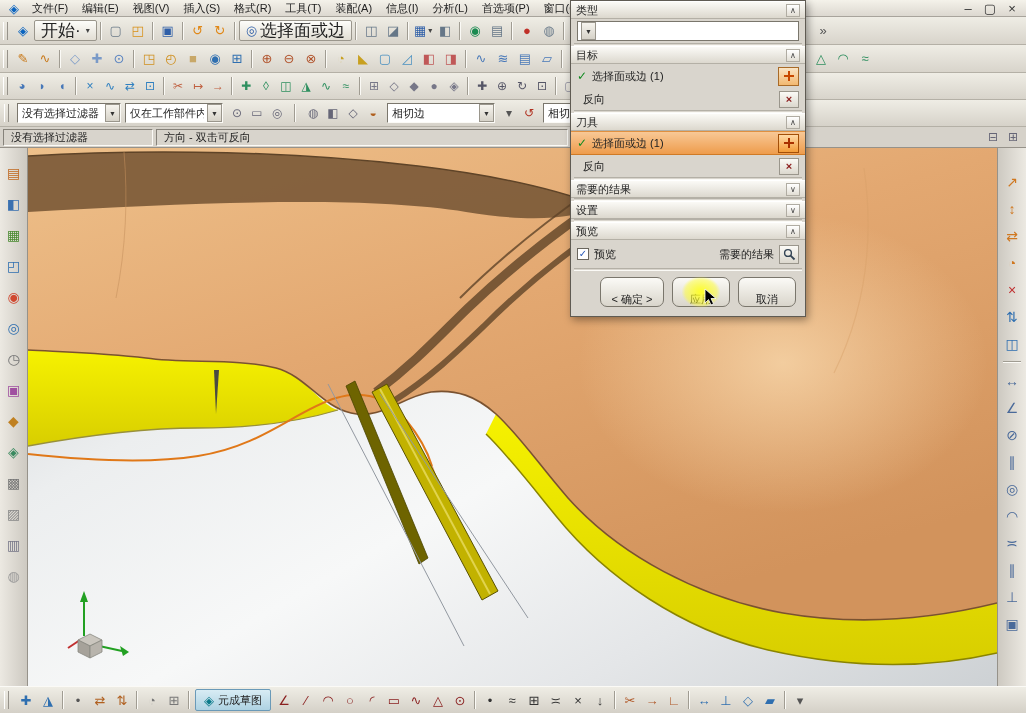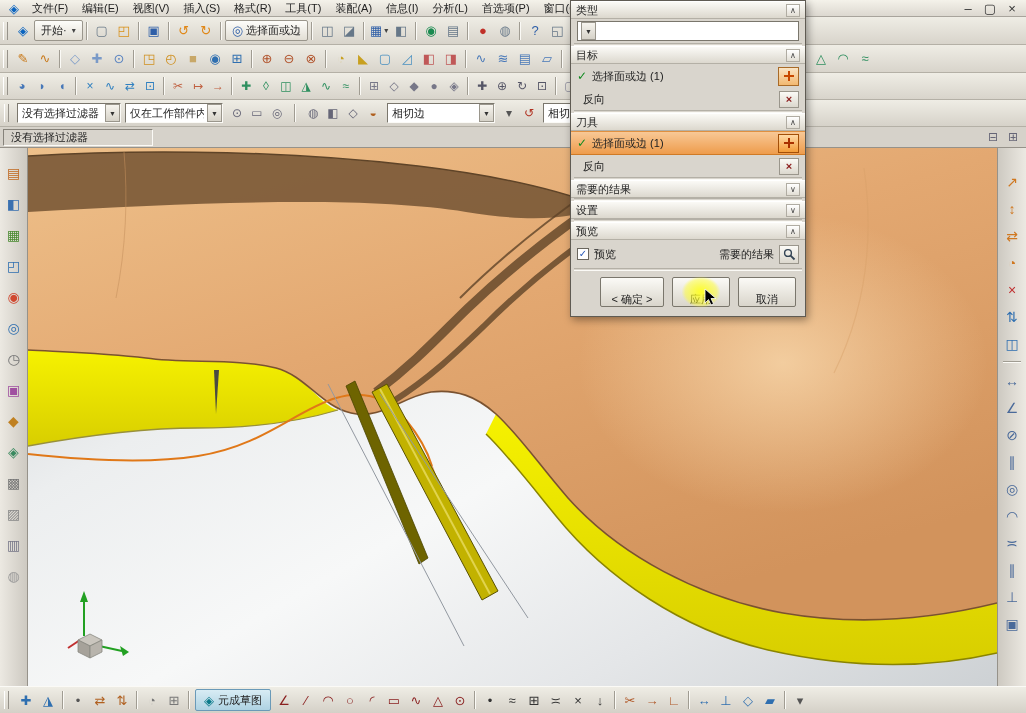--- a/index.html
+++ b/index.html
@@ -16,21 +16,21 @@
   .tbrow{position:absolute;left:0;right:0;display:flex;align-items:center;padding:1px 2px;
          background:linear-gradient(#efede5,#d8d4cb);border-bottom:1px solid #b4b0a6;overflow:hidden;z-index:4}
   #tb1{top:17px;height:28px} #tb2{top:45px;height:28px} #tb3{top:73px;height:27px}
   .grip{width:5px;height:18px;border-left:1px solid #fff;border-right:1px solid #96928a;margin:0 4px 0 1px;flex:none}
   .irow{display:flex;align-items:center;overflow:hidden}
   .ticon{width:22px;height:22px;display:flex;align-items:center;justify-content:center;
          font-size:13px;flex:none;border:1px solid transparent;cursor:default;position:relative}
   #tb3 .ticon,.filterbar .ticon,.promptbar .ticon{width:20px;height:20px;font-size:12px}
   .tbtn{width:auto;padding:0 6px;gap:3px;height:21px;border:1px solid #9a968c;border-radius:2px;
         background:linear-gradient(#fdfdfa,#e2ded4)}
-  .tt{font-size:11px;white-space:nowrap}
+  .tt{font-size:17px;white-space:nowrap}
   .tsep{width:2px;height:18px;border-left:1px solid #a09c92;border-right:1px solid #fbfaf6;margin:0 3px;flex:none}
   .dd{font-size:8px;margin-left:2px;color:#444}
   
   .filterbar{position:absolute;left:0;top:100px;right:0;height:27px;display:flex;align-items:center;gap:4px;
              background:linear-gradient(#efede5,#d6d2c9);border-bottom:1px solid #b4b0a6;padding:0 3px;z-index:4}
   .combo{display:flex;align-items:center;height:20px;background:#fff;flex:none;
          border:1px solid;border-color:#7a766c #fbfaf6 #fbfaf6 #7a766c;padding-left:4px;cursor:default}
   .cval{flex:1;white-space:nowrap;overflow:hidden}
   .cbtn{width:15px;height:18px;margin-left:3px;flex:none;display:flex;align-items:center;justify-content:center;
         font-size:7px;color:#333;background:linear-gradient(#f6f4ee,#d6d2c8);border:1px solid #9a968c}
@@ -82,21 +82,21 @@
   .rev-btn{margin-left:auto;width:20px;height:17px;display:flex;align-items:center;justify-content:center;cursor:default;
            font-size:11px;font-weight:bold;color:#8a1a1a;border:1px solid #9a968c;background:linear-gradient(#fbfaf6,#dcd8ce)}
   .pv-row{height:28px}
   .chkbox{width:12px;height:12px;flex:none;background:#fff;border:1px solid #6a665e;display:flex;
           align-items:center;justify-content:center}
   .chkbox i{font-style:normal;font-size:10px;font-weight:bold;color:#2858b8;line-height:1}
   .sr-label{margin-left:auto}
   .mag-btn{width:20px;height:19px;flex:none;display:flex;align-items:center;justify-content:center;cursor:default;
            border:1px solid #9a968c;background:linear-gradient(#fbfaf6,#dcd8ce)}
   .btn-row{display:flex;justify-content:flex-end;align-items:center;gap:8px;padding:6px 9px 9px;position:relative}
-  .dlg-btn{height:28px;min-width:58px;padding:14px 8px;font-size:11px;cursor:default;border-radius:2px;
+  .dlg-btn{height:28px;min-width:58px;padding:14px 8px;font-size:11px;cursor:default;border-radius:7px;
            font-family:inherit;color:#222;border:1px solid #7a766c;background:linear-gradient(#fbfaf6,#d9d5cb)}
   .okw{min-width:64px}
   .apply-wrap{position:relative;display:inline-flex}
   .halo{position:absolute;left:50%;top:50%;width:52px;height:42px;transform:translate(-50%,-50%);z-index:2;
         pointer-events:none;border-radius:50%;
         background:radial-gradient(closest-side,rgba(255,255,30,.95),rgba(255,255,30,.45) 60%,rgba(255,255,30,0) 75%)}
   .cursor{position:absolute;left:55%;top:38%;z-index:3;pointer-events:none}
   
   .watermark{position:absolute;left:876px;top:658px;width:146px;height:44px;z-index:120;display:flex;align-items:center;
              gap:6px;padding:2px 8px;background:rgba(255,255,255,.95);border:1px solid #e0e0e0;border-radius:5px;
@@ -563,20 +563,23 @@
         <span class="ticon">
           <span class="tg" style="color: rgb(85, 85, 85);">»</span>
         </span>
       </span>
   </div>
 
   <div class="promptbar">
     <span class="pcell pw1">
       <span>没有选择过滤器</span>
     </span>
+    <span class="pcell pw2">
+      <span>方向 - 双击可反向</span>
+    </span>
     <span class="spacer"></span>
     <span class="irow">
         <span class="ticon">
           <span class="tg" style="color: rgb(102, 102, 119);">⊟</span>
         </span>
         <span class="ticon">
           <span class="tg" style="color: rgb(102, 102, 119);">⊞</span>
         </span>
       </span>
   </div>

